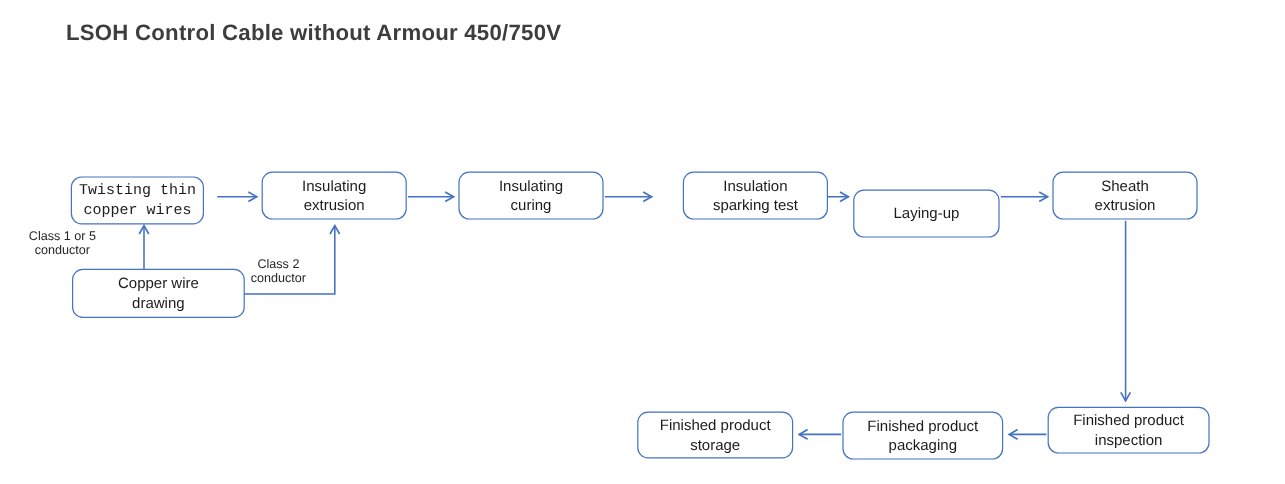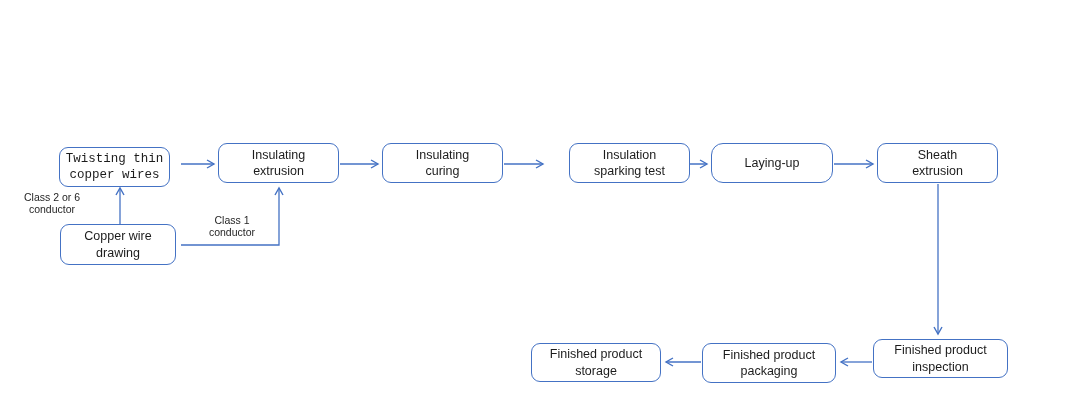--- a/index.html
+++ b/index.html
@@ -55,20 +55,21 @@
     text-align: center;
     white-space: pre-line;
   }
 </style>
 </head>
 <body>
 
 <div class="canvas">
 
   <div class="title">
+    <div>LSOH  Control Cable without Armour 450/750V</div>
   </div>
 
   <svg class="connectors" viewBox="0 0 1071 403" xmlns="http://www.w3.org/2000/svg">
     <defs>
       <marker id="arrow" markerUnits="userSpaceOnUse" markerWidth="11" markerHeight="11" viewBox="0 0 11 11" refX="8.5" refY="5.5" orient="auto">
         <path d="M1.5,1.5 L8.5,5.5 L1.5,9.5" fill="none" stroke="#4472C4" stroke-width="1.4"></path>
       </marker>
     </defs>
     <g stroke="#4472C4" stroke-width="1.3" fill="none">
       <line x1="181" y1="164" x2="214" y2="164" marker-end="url(#arrow)"></line>
@@ -89,36 +90,36 @@
 
   <div class="node" style="left:218px; top:143px; width:121px; height:40px;">Insulating
 extrusion</div>
 
   <div class="node" style="left:382px; top:143px; width:121px; height:40px;">Insulating
 curing</div>
 
   <div class="node" style="left:547px; top:143px; width:121px; height:40px;margin-left:22px;">Insulation
 sparking test</div>
 
-  <div class="node" style="left:711px; top:143px; width:122px; height:40px;border-radius:12px;">Laying-up</div>
+  <div class="node" style="left:711px; top:158px; width:122px; height:40px;">Laying-up</div>
 
   <div class="node" style="left:877px; top:143px; width:121px; height:40px;">Sheath
 extrusion</div>
 
-  <div class="node" style="left:60px; top:224px; width:116px; height:41px;">Copper wire
+  <div class="node" style="left:60px; top:224px; width:144px; height:41px;">Copper wire
 drawing</div>
 
   <div class="node" style="left:873px; top:339px; width:135px; height:39px;">Finished product
 inspection</div>
 
   <div class="node" style="left:702px; top:343px; width:134px; height:40px;">Finished product
 packaging</div>
 
   <div class="node" style="left:531px; top:343px; width:130px; height:39px;">Finished product
 storage</div>
 
-  <div class="note" style="left:12px; top:191px; width:80px;">Class 2 or 6
+  <div class="note" style="left:12px; top:191px; width:80px;">Class 1 or 5
 conductor</div>
 
-  <div class="note" style="left:197px; top:214px; width:70px;">Class 1
+  <div class="note" style="left:197px; top:214px; width:70px;">Class 2
 conductor</div>
 
 </div>
 
 </body></html>

